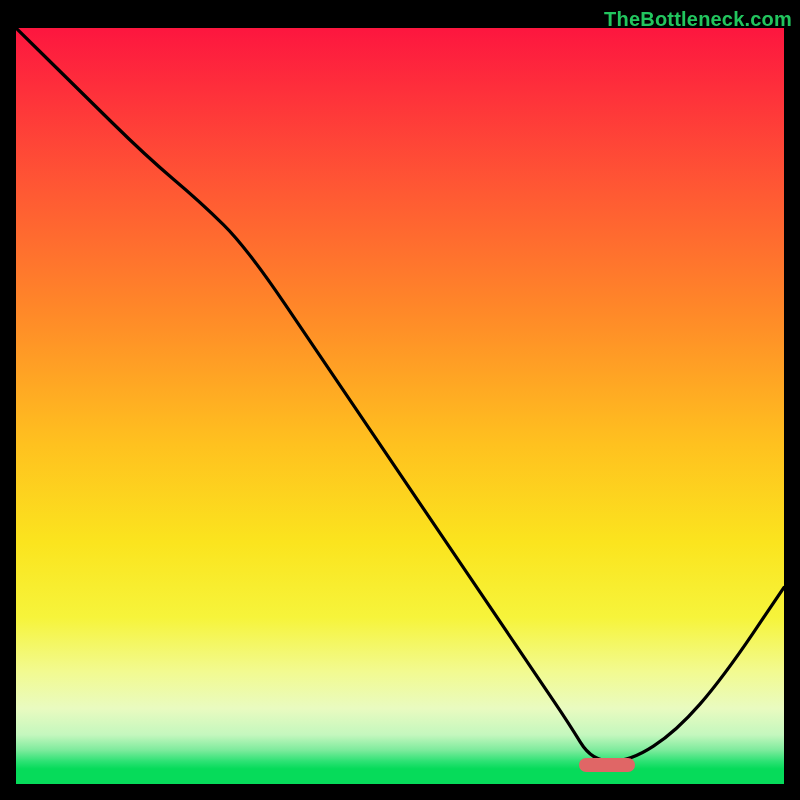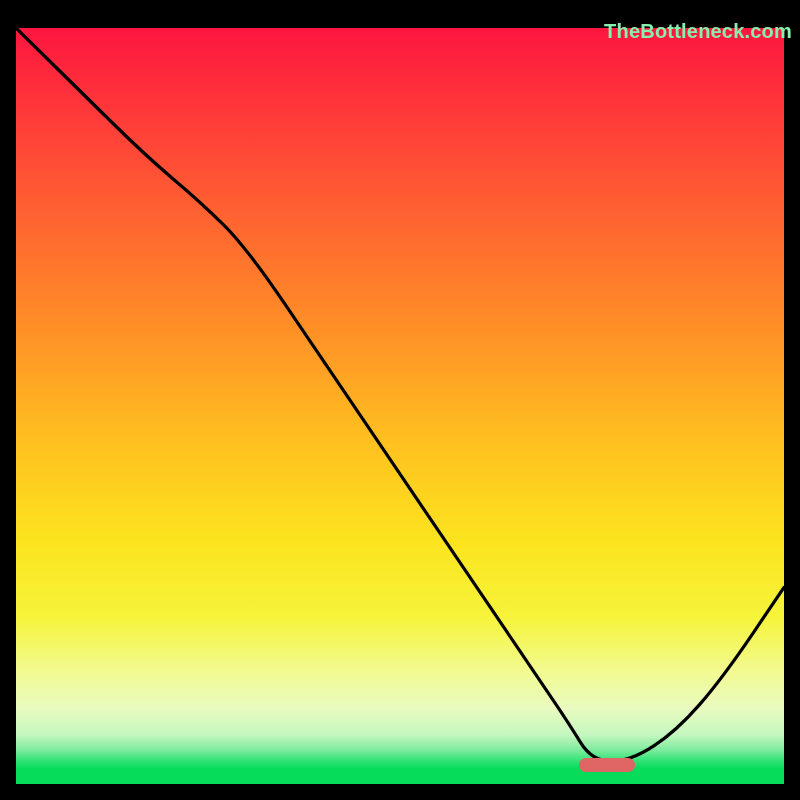--- a/index.html
+++ b/index.html
@@ -12,23 +12,23 @@
     font-family: Arial, Helvetica, sans-serif;
   }
   .outer {
     position: relative;
     width: 800px;
     height: 800px;
     background: #000;
   }
   .watermark {
     position: absolute;
-    top: 20px;
+    top: 8px;
     right: 8px;
-    color: #86efac;
+    color: #22c55e;
     font-size: 20px;
     font-weight: 600;
     letter-spacing: 0.2px;
     z-index: 10;
   }
   .plot-frame {
     position: absolute;
     left: 16px;
     top: 28px;
     width: 768px;

